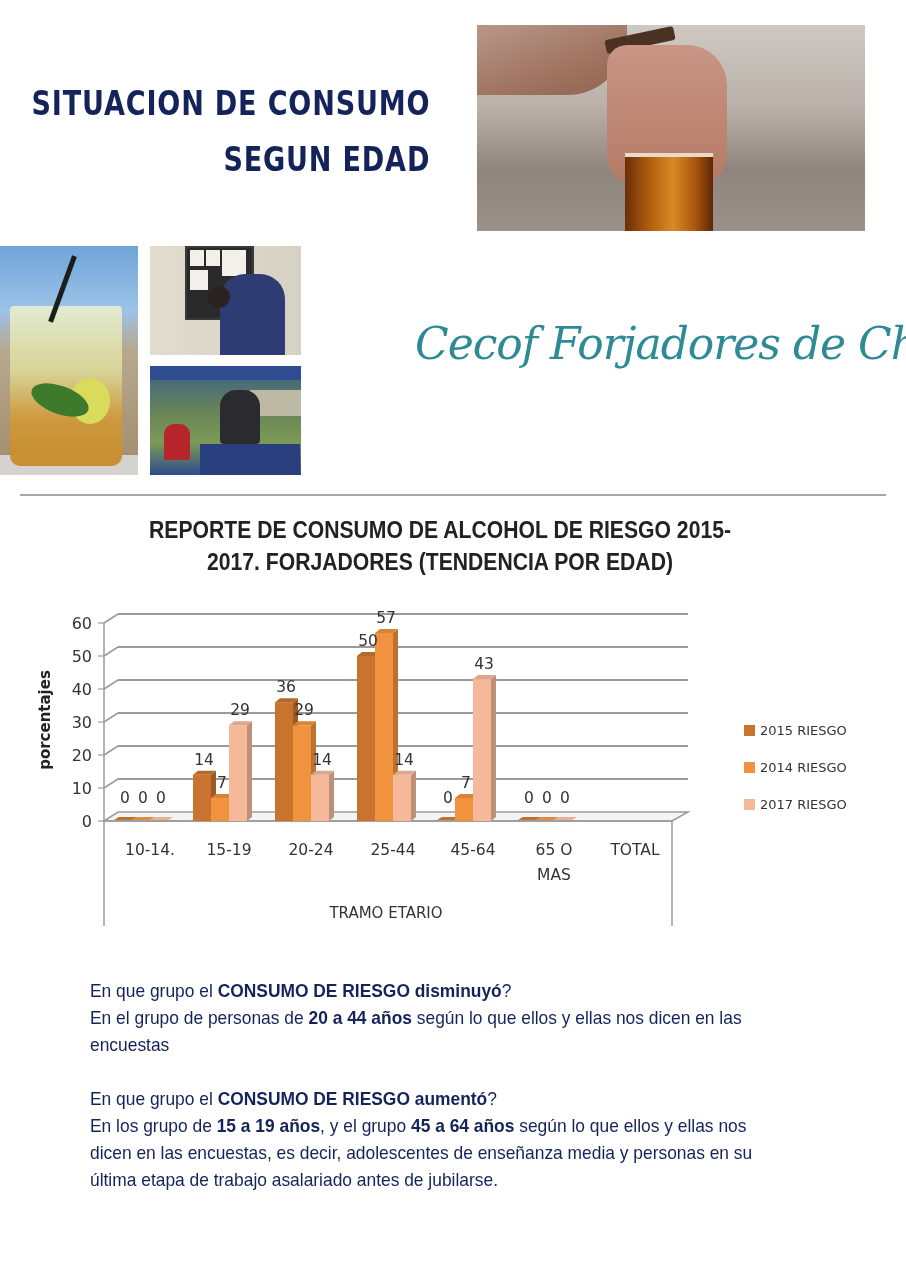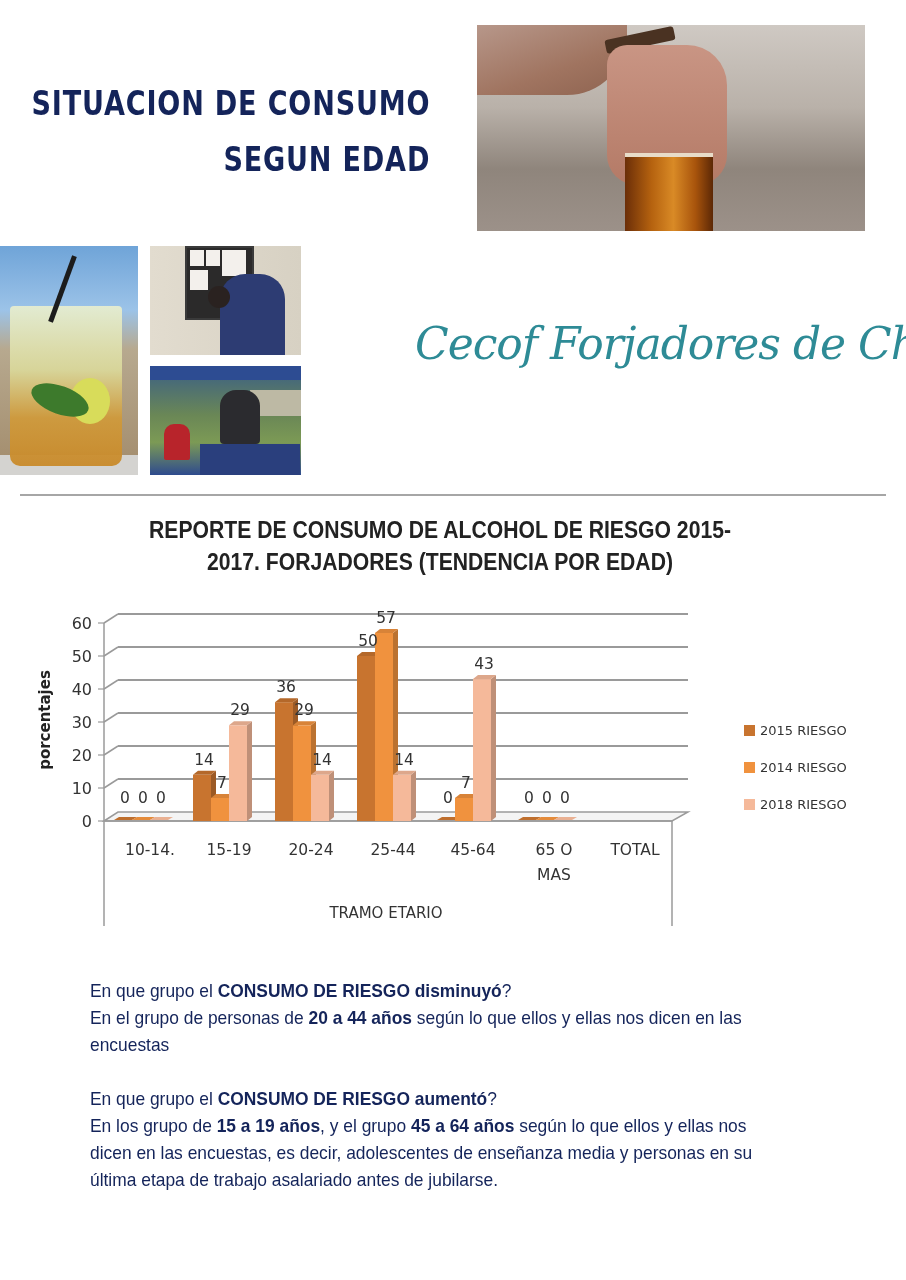--- a/index.html
+++ b/index.html
@@ -217,21 +217,21 @@
   <div class="legend-item">
     <span class="legend-swatch" style="background: rgb(200, 116, 47);"></span>
     <span>2015 RIESGO</span>
   </div>
   <div class="legend-item">
     <span class="legend-swatch" style="background: rgb(240, 146, 62);"></span>
     <span>2014 RIESGO</span>
   </div>
   <div class="legend-item">
     <span class="legend-swatch" style="background: rgb(245, 185, 154);"></span>
-    <span>2018 RIESGO</span>
+    <span>2017 RIESGO</span>
   </div>
 </div>
 
 <div class="body-text" id="p1">
   <div><span>En que grupo  el </span><b>CONSUMO DE RIESGO disminuyó</b><span>?</span></div>
   <div><span>En el grupo de personas de </span><b>20 a  44 años</b><span> según lo que ellos y ellas nos dicen en las encuestas</span></div>
 </div>
 <div class="body-text" id="p2">
   <div><span>En que grupo  el </span><b>CONSUMO DE RIESGO aumentó</b><span>?</span></div>
   <div><span>En los grupo de </span><b>15  a  19 años</b><span>, y el grupo </span><b>45 a 64 años</b><span> según lo que ellos y ellas nos dicen en las encuestas, es decir, adolescentes de enseñanza media y personas en su última etapa de trabajo asalariado antes de jubilarse.</span></div>

